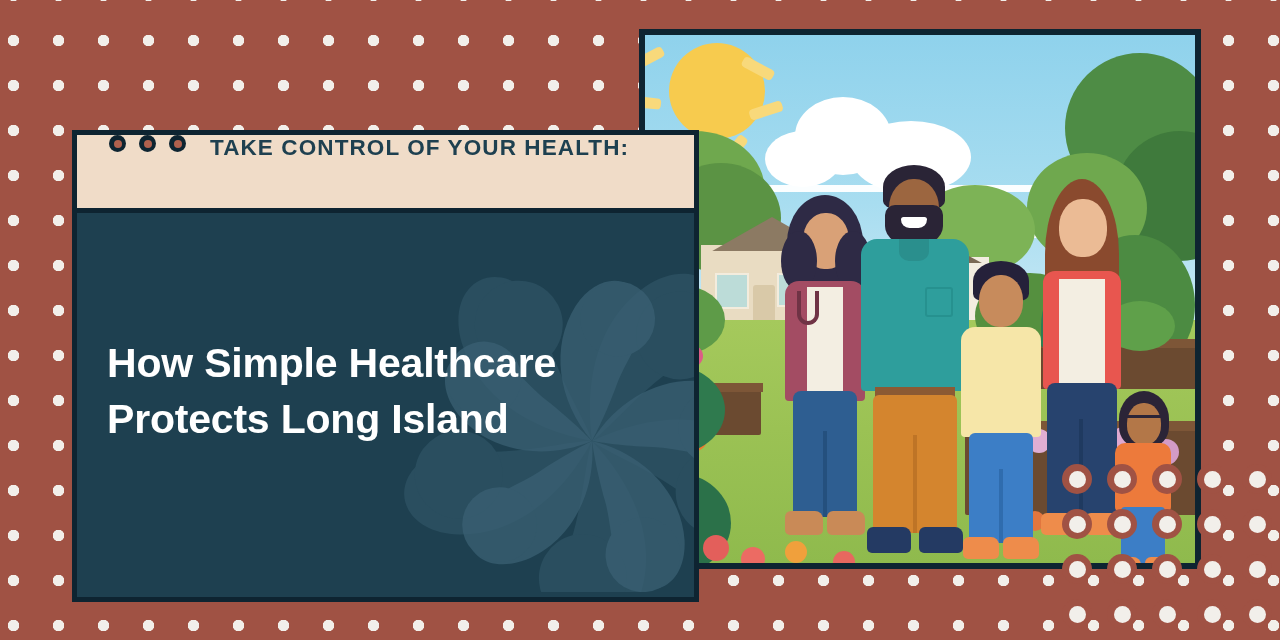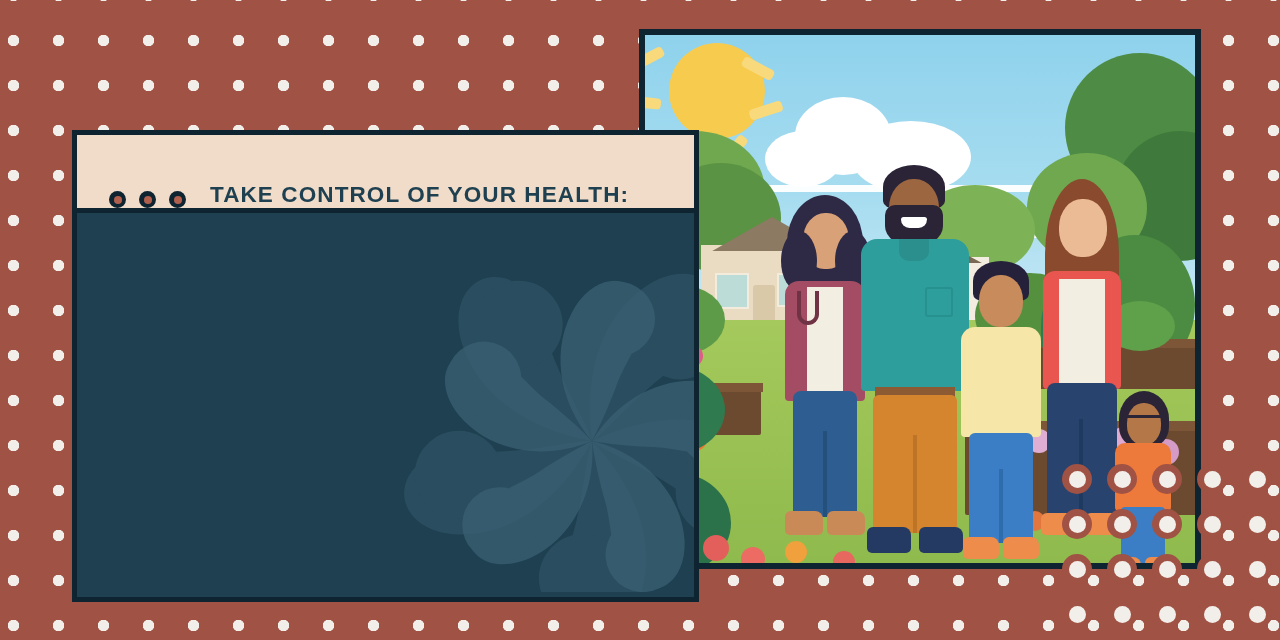--- a/index.html
+++ b/index.html
@@ -112,21 +112,21 @@
     z-index: 4;
     overflow: hidden;
   }
 
   #card-header {
     position: relative;
     height: 78px;
     background: #F0DCC8;
     border-bottom: 5px solid #0E2431;
     display: flex;
-    align-items: flex-end;
+    align-items: flex-start;
     padding-left: 32px;
     gap: 13px;
     z-index: 3;
   }
   .hdot {
     width: 17px; height: 17px; border-radius: 50%;
     background: #0E2431;
     display: flex; align-items: center; justify-content: center;
     flex: 0 0 auto;
   }
@@ -411,20 +411,22 @@
             <path d="M100 100 C 98 76, 110 54, 130 46 C 146 40, 158 48, 156 60 C 154 74, 136 78, 124 86 C 112 94, 104 98, 100 100 Z"></path>
             <circle cx="142" cy="62" r="17"></circle>
           </g>
           <g transform="rotate(324 100 100)">
             <path d="M100 100 C 98 76, 110 54, 130 46 C 146 40, 158 48, 156 60 C 154 74, 136 78, 124 86 C 112 94, 104 98, 100 100 Z"></path>
             <circle cx="142" cy="62" r="17"></circle>
           </g>
         </g>
       </svg>
 
+      <h1 id="headline">How Simple Healthcare
+Protects Long Island</h1>
     </div>
   </div>
 
   <div id="dot-overlay">
     <span class="odot" style="left:22px;top:24px;">
         <i></i>
       </span>
     <span class="odot" style="left:67px;top:24px;">
         <i></i>
       </span>

